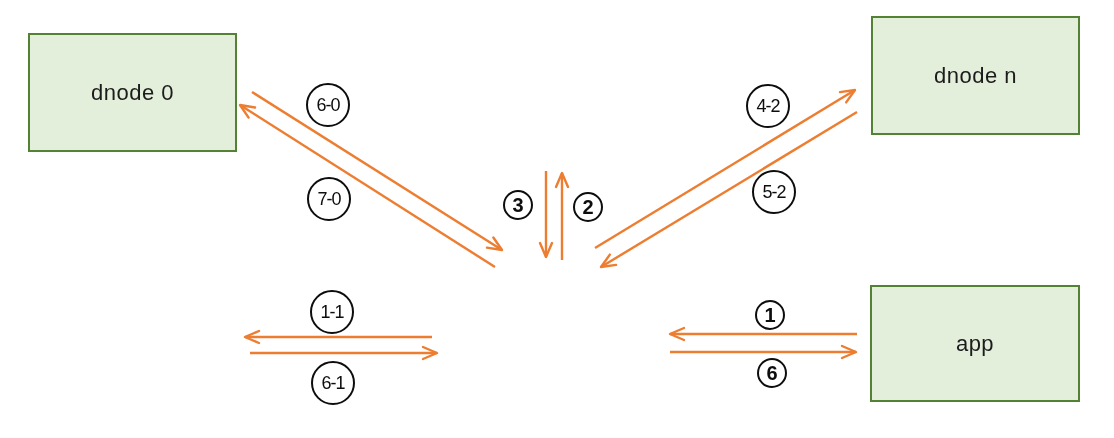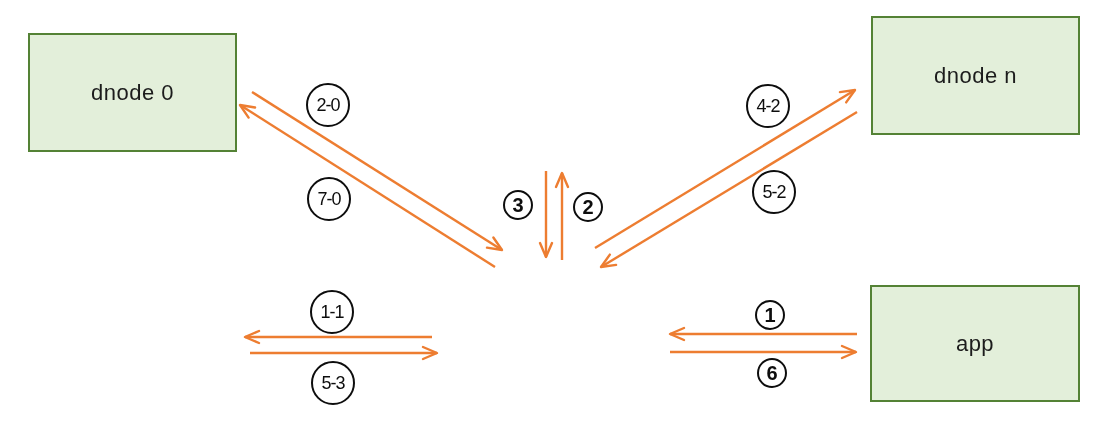--- a/index.html
+++ b/index.html
@@ -93,24 +93,24 @@
   <div class="node" style="left:28px;  top:33px;  width:209px; height:119px;">
     <span>dnode 0</span>
   </div>
   <div class="node" style="left:871px; top:16px;  width:209px; height:119px;">
     <span>dnode n</span>
   </div>
   <div class="node" style="left:870px; top:285px; width:210px; height:117px;">
     <span>app</span>
   </div>
 
-  <div class="elabel big" style="left:306px; top:83px;">2-0</div>
+  <div class="elabel big" style="left:306px; top:83px;">6-0</div>
   <div class="elabel big" style="left:307px; top:177px;">7-0</div>
   <div class="elabel small" style="left:503px; top:190px;">3</div>
   <div class="elabel small" style="left:573px; top:192px;">2</div>
   <div class="elabel big" style="left:746px; top:84px;">4-2</div>
   <div class="elabel big" style="left:752px; top:170px;">5-2</div>
   <div class="elabel big" style="left:310px; top:290px;">1-1</div>
-  <div class="elabel big" style="left:311px; top:361px;">5-3</div>
+  <div class="elabel big" style="left:311px; top:361px;">6-1</div>
   <div class="elabel small" style="left:755px; top:300px;">1</div>
   <div class="elabel small" style="left:757px; top:358px;">6</div>
 
 </div>
 
 </body></html>

